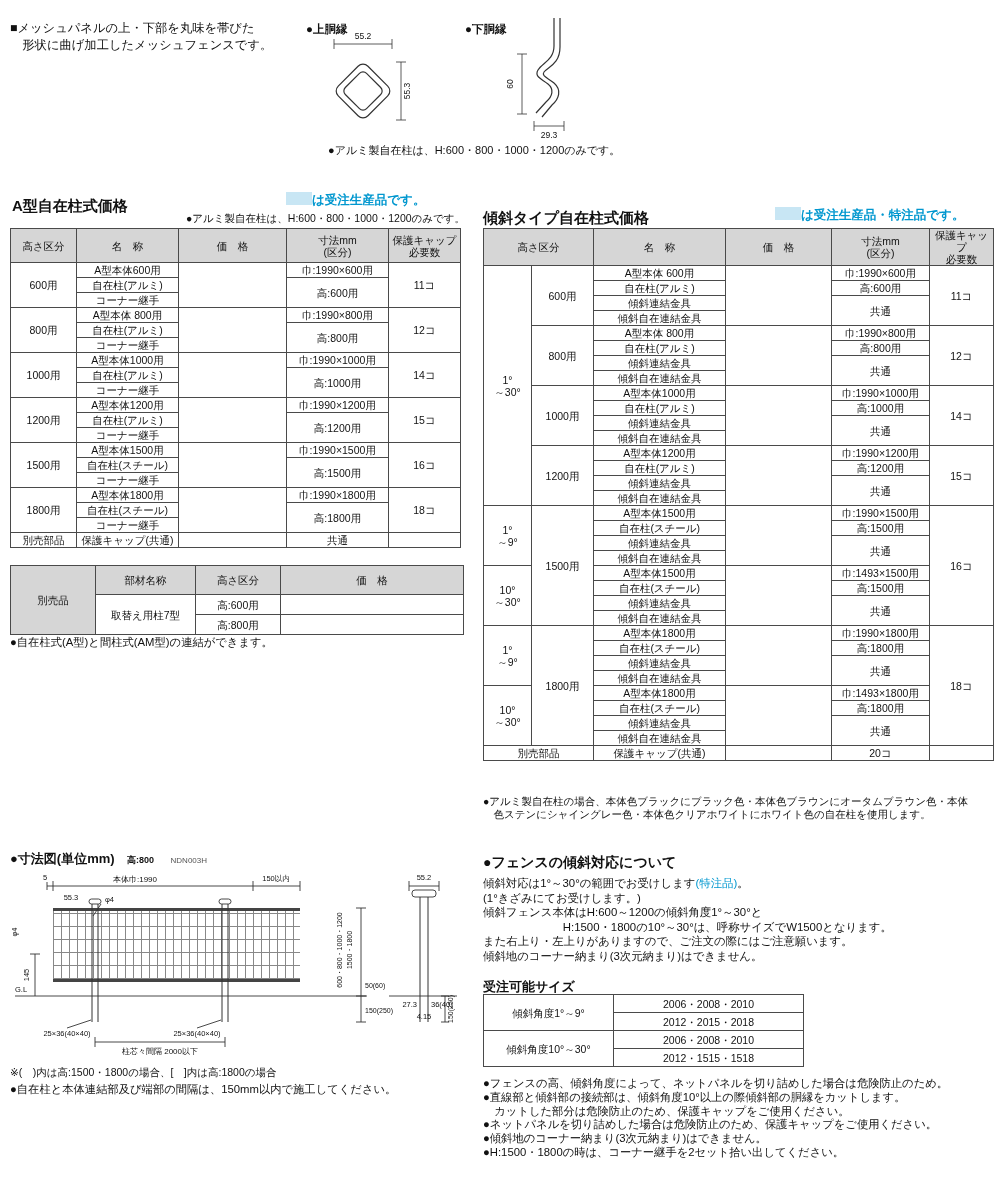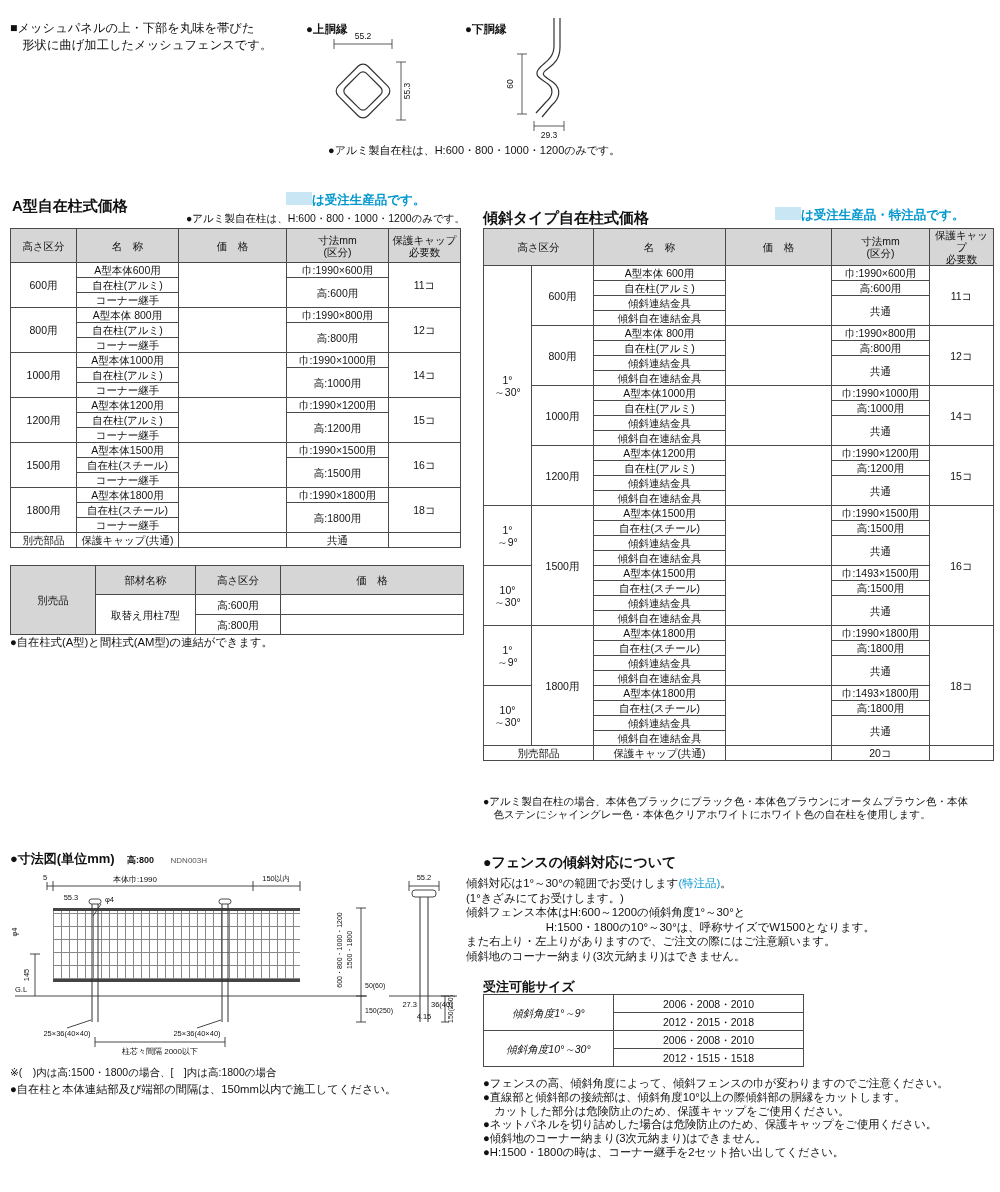--- a/index.html
+++ b/index.html
@@ -16,21 +16,21 @@
   .legend { display:flex; }
   .legend-box { width:26px; height:13px; background:#c8e6f4; display:inline-block; }
   .legend-text { color:#0097cf; font-size:12.5px; font-weight:bold; }
   .t { position:absolute; border-collapse:collapse; table-layout:fixed; background:#fff; }
   .t th,.t td { border:1px solid #4a4a4a; font-size:10.5px; text-align:center; padding:0 2px; line-height:12px; overflow:hidden; white-space:pre-line; }
   .t th { background:#d6d6d6; font-weight:normal; height:34px; }
   .t td { height:15px; }
   .tA2 th { height:29px; }
   .tA2 td { height:20px; }
   .tOrd td { height:18px; }
-  .al { text-align:left; padding:0 6px !important;font-style:italic; }
+  .al { text-align:left; padding:0 6px !important; }
   .hbg { background:#d6d6d6; }
   .txt { font-size:11.4px; line-height:14.6px; }
   .notes { font-size:11.3px; line-height:13.8px; }
   .noteB { font-size:10.5px; line-height:13px; }
   .fig-title { font-size:13px; font-weight:bold; }
   .fig-sub { font-size:9px; font-weight:bold; margin-left:8px; }
   .fig-code { font-size:8px; color:#555; font-weight:normal; margin-left:12px; }
   .fig-notes { font-size:11.3px; line-height:13.5px; }
   .aster { font-size:10.5px; }
   .mesh { position:absolute; left:53px; top:908px; width:247px; height:74px;
@@ -511,21 +511,21 @@
       <text transform="rotate(-90 448 139)" x="448" y="139" text-anchor="middle" font-size="7">150(250)</text>
     </g>
   </svg>
 
   <div class="abs aster" style="left:10px;top:1066px">※(　)内は高:1500・1800の場合、[　]内は高:1800の場合</div>
   <div class="abs fig-notes" style="left:10px;top:1083px">
     <div>●自在柱と本体連結部及び端部の間隔は、150mm以内で施工してください。</div>
   </div>
 
   <div class="abs b" style="left:483px;top:854px;font-size:14px">●フェンスの傾斜対応について</div>
-  <div class="abs txt" style="left:466px;top:876px">
+  <div class="abs txt" style="left:483px;top:876px">
     <div><span>傾斜対応は1°～30°の範囲でお受けします</span><span class="blue">(特注品)</span><span>。</span></div>
     <div>(1°きざみにてお受けします。)</div>
     <div>傾斜フェンス本体はH:600～1200の傾斜角度1°～30°と</div>
     <div>　　　　　　　H:1500・1800の10°～30°は、呼称サイズでW1500となります。</div>
     <div>また右上り・左上りがありますので、ご注文の際にはご注意願います。</div>
     <div>傾斜地のコーナー納まり(3次元納まり)はできません。</div>
   </div>
 
   <div class="abs b" style="left:483px;top:978px;font-size:13px">受注可能サイズ</div>
   <table class="t tOrd" style="left:483px;top:994px">
@@ -545,21 +545,21 @@
           <td rowspan="2" class="al">傾斜角度10°～30°</td>
           <td>2006・2008・2010</td>
         </tr>
     <tr>
           <td>2012・1515・1518</td>
         </tr>
   </tbody>
     </table>
 
   <div class="abs notes" style="left:483px;top:1077px">
-    <div>●フェンスの高、傾斜角度によって、傾斜フェンスの巾が変わりますのでご注意ください。</div>
+    <div>●フェンスの高、傾斜角度によって、ネットパネルを切り詰めした場合は危険防止のため。</div>
     <div>●直線部と傾斜部の接続部は、傾斜角度10°以上の際傾斜部の胴縁をカットします。</div>
     <div>　カットした部分は危険防止のため、保護キャップをご使用ください。</div>
     <div>●ネットパネルを切り詰めした場合は危険防止のため、保護キャップをご使用ください。</div>
     <div>●傾斜地のコーナー納まり(3次元納まり)はできません。</div>
     <div>●H:1500・1800の時は、コーナー継手を2セット拾い出してください。</div>
   </div>
 
 </div>
 
 </body></html>

